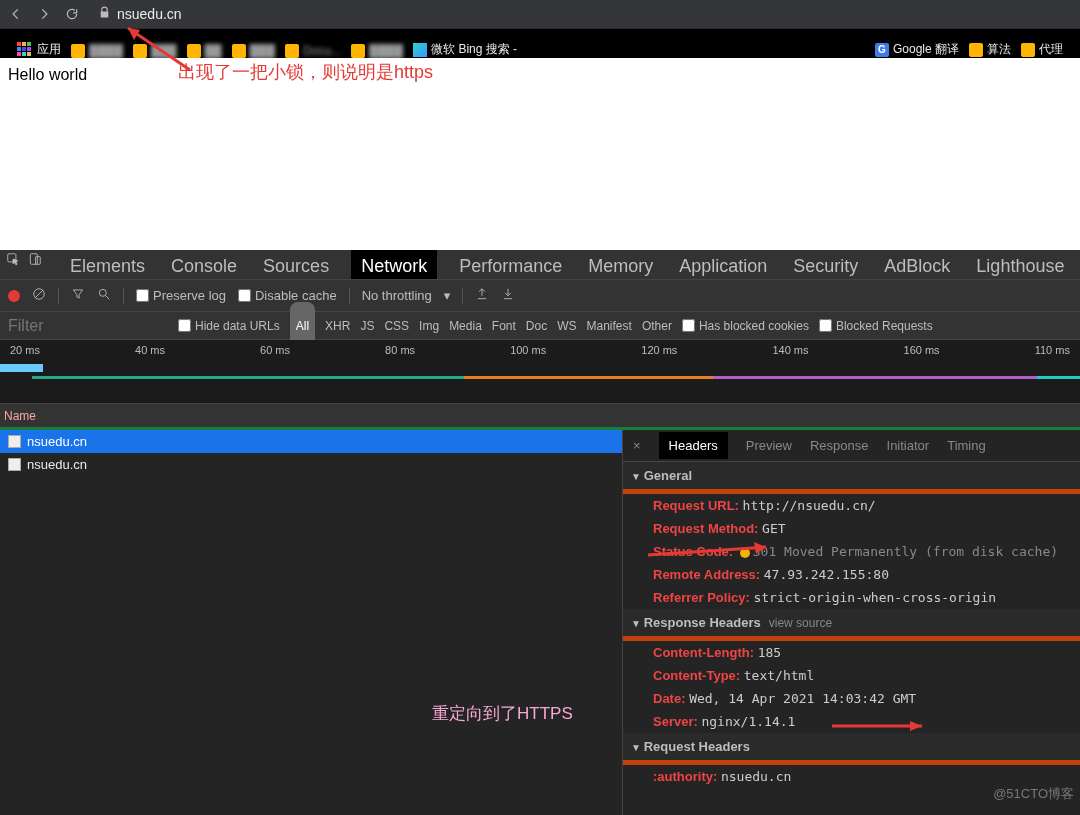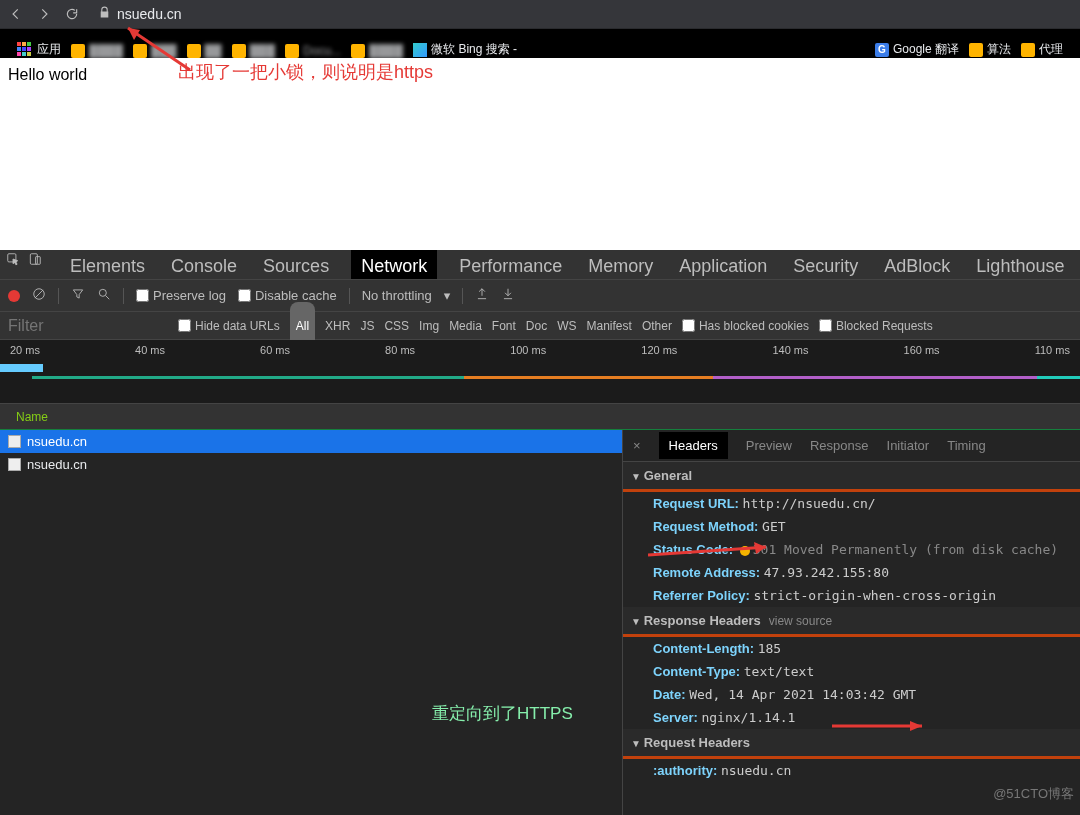--- a/index.html
+++ b/index.html
@@ -32,39 +32,39 @@
   .sep{width:1px;height:16px;background:#555}
   .dt-toolbar svg{width:14px;height:14px;stroke:#bdbdbd;fill:none;stroke-width:1.5}
   .filterbar{height:28px;background:#333;display:flex;align-items:center;gap:10px;padding:0 8px;color:#bdbdbd;font-size:12px;border-bottom:1px solid #444}
   .filterbar input[type=text]{background:transparent;border:none;color:#bdbdbd;font-size:16px;width:160px;outline:none}
   .pill{padding:17px 6px;border-radius:8px}
   .pill.active{background:#666;color:#fff}
   .timeline{height:64px;background:#1b1b1b;border-bottom:1px solid #444;position:relative}
   .tl-labels{display:flex;justify-content:space-between;padding:4px 10px;color:#bdbdbd;font-size:11px}
   .tl-track{position:absolute;left:0;right:0;top:36px;height:3px}
   .tl-seg{position:absolute;height:3px}
-  .nm-head{height:26px;background:#333;display:flex;align-items:center;padding:0 16px;color:#84cc16;font-size:12px;border-bottom:1px solid #15803d}
+  .nm-head{height:26px;background:#333;display:flex;align-items:center;padding:0 4px;color:#fca5a5;font-size:12px;border-bottom:3px solid #15803d}
   .split{display:flex;height:calc(100% - 180px)}
   .left{width:622px;background:#242424;overflow:hidden}
   .row{display:flex;align-items:center;gap:6px;padding:4px 8px;color:#e8eaed;font-size:13px}
   .row.sel{background:#1a73e8;color:#fff}
   .fi{width:13px;height:13px;background:#eee;border:1px solid #aaa}
   .right{flex:1;background:#242424;border-left:1px solid #444;color:#bdbdbd;font-size:13px;overflow:auto}
   .rtabs{height:32px;display:flex;align-items:center;gap:18px;padding:0 10px;border-bottom:1px solid #444}
   .rtabs .x{color:#888;cursor:pointer}
   .rtabs .rt{cursor:pointer;color:#888}
   .rtabs .rt.active{color:#fff;background:#000;padding:6px 10px}
-  .sec-h{padding:6px 8px;color:#bdbdbd;font-weight:bold;font-size:13px;background:#2a2a2a;border-bottom:3px solid #c2410c}
+  .sec-h{padding:6px 8px;color:#bdbdbd;font-weight:bold;font-size:13px;background:#2a2a2a;border-bottom:5px solid #c2410c}
   .sec-h::before{content:"▼ ";font-size:10px}
   .kv{padding:4px 10px 4px 30px;font-size:13px}
-  .kv b{color:#7dd3fc;font-weight:bold}
+  .kv b{color:#ef4444;font-weight:bold}
   .kv span{color:#ccc;font-family:Consolas,monospace}
   .dot{display:inline-block;width:10px;height:10px;border-radius:50%;background:#f5b400;margin:0 3px;vertical-align:middle}
   .vs{color:#888;font-weight:normal;margin-left:8px;font-size:12px}
-  .annot2{position:absolute;left:432px;top:702px;color:#86efac;font-size:17px;font-weight:500}
+  .annot2{position:absolute;left:432px;top:702px;color:#f9a8d4;font-size:17px;font-weight:500}
   .arrow2{position:absolute;left:648px;top:541px;width:130px;height:18px;pointer-events:none}
   .arrow3{position:absolute;left:832px;top:719px;width:100px;height:14px;pointer-events:none}
   .wm{position:absolute;right:6px;bottom:12px;color:#777;font-size:13px}
   .gt{width:14px;height:14px;background:#3b7de9;border-radius:2px;display:flex;align-items:center;justify-content:center;color:#fff;font-size:10px;font-weight:bold}
   .bing{width:14px;height:14px;background:linear-gradient(135deg,#3cc,#39f)}
 </style>
 </head>
 <body>
 
 <div class="topbar">
@@ -290,21 +290,21 @@
         <span class="rt">Timing</span>
       </div>
       <div class="sec-h">General</div>
       <div class="kv"><b>Request URL:</b> <span>http://nsuedu.cn/</span></div>
       <div class="kv"><b>Request Method:</b> <span>GET</span></div>
       <div class="kv"><b>Status Code:</b> <span class="dot"></span><span style="color:#888">301 Moved Permanently (from disk cache)</span></div>
       <div class="kv"><b>Remote Address:</b> <span>47.93.242.155:80</span></div>
       <div class="kv"><b>Referrer Policy:</b> <span>strict-origin-when-cross-origin</span></div>
       <div class="sec-h"><span>Response Headers</span><span class="vs">view source</span></div>
       <div class="kv"><b>Content-Length:</b> <span>185</span></div>
-      <div class="kv"><b>Content-Type:</b> <span>text/text</span></div>
+      <div class="kv"><b>Content-Type:</b> <span>text/html</span></div>
       <div class="kv"><b>Date:</b> <span>Wed, 14 Apr 2021 14:03:42 GMT</span></div>
       <div class="kv"><b>Server:</b> <span>nginx/1.14.1</span></div>
       <div class="sec-h">Request Headers</div>
       <div class="kv"><b>:authority:</b> <span>nsuedu.cn</span></div>
     </div>
   </div>
 </div>
 
 <div class="annot2">重定向到了HTTPS</div>
 <svg class="arrow2">

